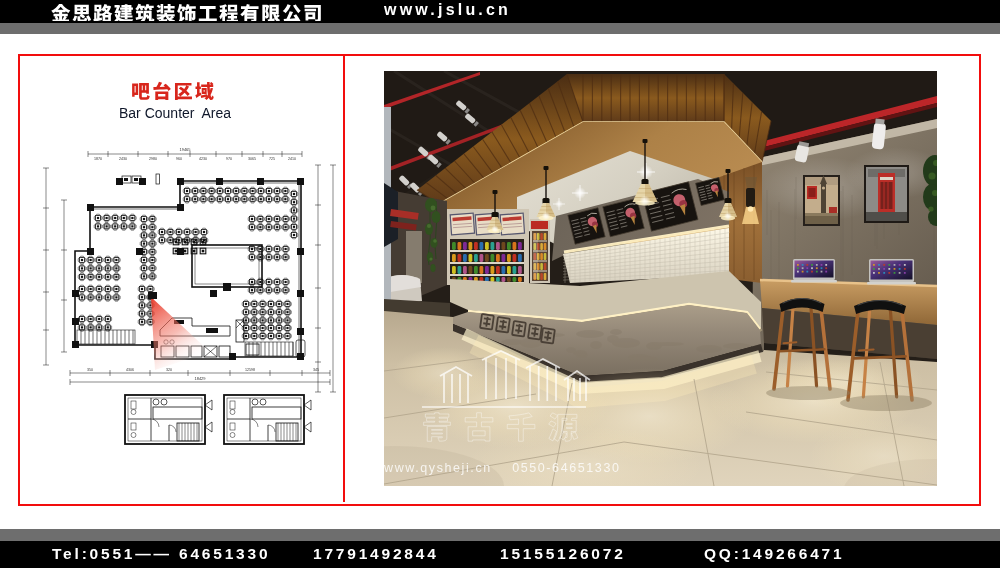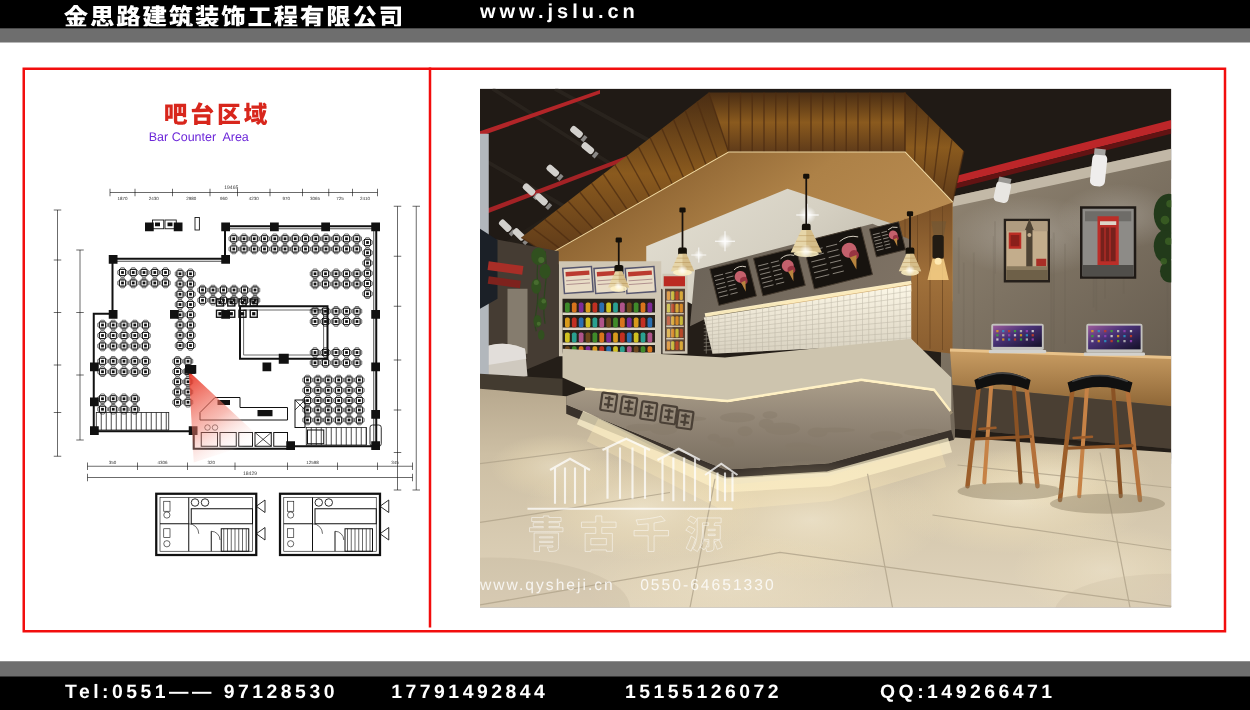--- a/index.html
+++ b/index.html
@@ -38,21 +38,21 @@
 
 <div class="abs" style="left:343px;top:54px;width:2px;height:448px;background:#f20d0d;"></div>
 
 <svg id="titlecjk" class="abs" style="left:131px;top:80px;" width="88" height="22" viewBox="0 0 88 22">
     <path transform="translate(0.0,1.5) scale(0.1900)" d="M5.9 10.7V80H19V71.5H37.7V10.7ZM19 24H24.4V58.2H19ZM56.8 21.5H61.6V46.4H56.8ZM42.6 8.2V75.7C42.6 92.1 47 96.1 61.3 96.1C64.7 96.1 76.6 96.1 80.2 96.1C92.5 96.1 96.7 91 98.5 76.6C94.5 75.8 88.7 73.4 85.5 71.1C84.6 80.7 83.6 82.8 78.7 82.8C76.2 82.8 65.6 82.8 63 82.8C57.4 82.8 56.8 82.1 56.8 75.7V59.5H80.1V65.1H94.2V8.2ZM80.1 46.4H74.7V21.5H80.1Z" fill="#d8261c"></path>
     <path transform="translate(21.3,1.5) scale(0.1900)" d="M15.7 52.1V97.4H30.6V93.6H68.7V97.4H84.4V52.1ZM30.6 79.6V66H68.7V79.6ZM5.7 29.5 6.5 44.2C25.3 43.4 52.8 42.4 78.9 41.1C81.3 44.2 83.4 47.2 84.8 49.8L97.5 40.1C92.3 31.3 80.2 19.8 70.5 11.8L59 20.3C61.5 22.5 64 24.9 66.6 27.4L39 28.5C43.4 21.8 47.9 14.3 51.8 6.9L35 1.5C31.8 10.2 26.6 20.5 21.3 29.1Z" fill="#d8261c"></path>
     <path transform="translate(42.6,1.5) scale(0.1900)" d="M27.5 36.3C33.7 40.3 40.3 45.1 46.6 50.2C39.8 57 32.2 62.8 24 67.1C27.3 69.8 32.9 75.6 35.3 78.6C43.1 73.6 50.8 67.1 57.9 59.7C64.4 65.5 70.1 71.3 73.7 76.3L85.2 65.3C81 60 74.7 54.1 67.5 48.3C72.7 41.4 77.4 34 81.2 26.3L66.8 21.5C63.9 27.8 60.2 33.8 56 39.4C49.8 34.9 43.4 30.6 37.6 27ZM7.3 7.4V97.5H21.8V93.3H96.7V79.4H21.8V21.3H94.1V7.4Z" fill="#d8261c"></path>
     <path transform="translate(63.9,1.5) scale(0.1900)" d="M46.3 44.8H50.9V54.5H46.3ZM35.8 33.9V65.5H62V33.9ZM2.1 71.7 7.5 86.3C15.9 81.6 25.7 75.7 34.5 70.1L30.2 57.3L24.7 60.3V39.8H31.5V26.1H24.7V4H11.2V26.1H3.1V39.8H11.2V67.3C7.8 69.1 4.7 70.6 2.1 71.7ZM82.5 33.8C81.6 38.4 80.5 42.8 79.2 47C78.7 41.2 78.3 35.1 78 28.8H96.5V15.7H92.7L96.9 11.9C94.7 9 90.1 5.1 86.5 2.4L78.4 9.4C80.6 11.2 83.1 13.5 85.1 15.7H77.6C77.6 11.3 77.6 6.9 77.7 2.6H63.9L64.1 15.7H33V28.8H64.5C65.1 43.6 66.4 58 68.7 69.9C67.5 71.6 66.3 73.2 65.1 74.8L64.2 66.8C51.7 69.4 38.7 72 30 73.4L33.3 86.9L60.1 80.2C57.1 83.1 53.9 85.7 50.3 87.9C53.2 89.9 58.6 94.6 60.6 97C65.2 93.7 69.3 89.8 73 85.4C76.1 92.9 80.2 97.5 85.6 97.5C93.9 97.5 97.3 93.9 99.2 80.4C96.3 78.8 92.3 75.8 89.6 72.4C89.4 80.5 88.6 83.9 87.6 83.9C85.8 83.9 84.1 79.2 82.5 71.6C88.2 61.4 92.5 49.5 95.4 36.1Z" fill="#d8261c"></path>
   </svg>
 
-<div class="abs" style="left:119px;top:105px;width:180px;color:#6d28d9;font-size:10px;">Bar Counter&nbsp; Area</div>
+<div class="abs" style="left:119px;top:105px;width:180px;color:#0f172a;font-size:14px;">Bar Counter&nbsp; Area</div>
 
 <svg id="plan" class="abs" style="left:20px;top:130px;" width="323" height="330" viewBox="0 0 323 330">
 <defs>
 <g id="tb">
  <rect x="1.6" y="1.6" width="4.8" height="4.8" fill="none" stroke="#111" stroke-width="0.7"></rect>
  <rect x="2.9" y="2.9" width="2.2" height="2.2" fill="#111"></rect>
  <rect x="0.2" y="2.4" width="1.2" height="3.2" rx="0.5" fill="none" stroke="#111" stroke-width="0.5"></rect>
  <rect x="6.6" y="2.4" width="1.2" height="3.2" rx="0.5" fill="none" stroke="#111" stroke-width="0.5"></rect>
  <rect x="2.4" y="0.2" width="3.2" height="1.2" rx="0.5" fill="none" stroke="#111" stroke-width="0.5"></rect>
  <rect x="2.4" y="6.6" width="3.2" height="1.2" rx="0.5" fill="none" stroke="#111" stroke-width="0.5"></rect>
@@ -1354,17 +1354,17 @@
     </g>
 
 <text x="0" y="401" font-family="Liberation Sans,sans-serif" font-size="12.5" letter-spacing="1.6" fill="#ffffff" opacity="0.8">www.qysheji.cn&nbsp;&nbsp;&nbsp;&nbsp;0550-64651330</text>
 </svg>
 
 <div class="abs" style="left:0;top:529px;width:1000px;height:12px;background:#6e6e6e;"></div>
 
 <div class="abs" style="left:0;top:541px;width:1000px;height:27px;background:#000;"></div>
 
 <div class="abs" style="left:0;top:545px;width:1000px;color:#fff;font-weight:bold;font-size:15.5px;letter-spacing:2.8px;">
-<span style="position:absolute;left:52px;">Tel:0551—— 97128530</span>
+<span style="position:absolute;left:52px;">Tel:0551—— 64651330</span>
 <span style="position:absolute;left:313px;">17791492844</span>
 <span style="position:absolute;left:500px;text-align:center;">15155126072</span>
 <span style="position:absolute;left:704px;">QQ:149266471</span>
 </div>
 
 </body></html>

